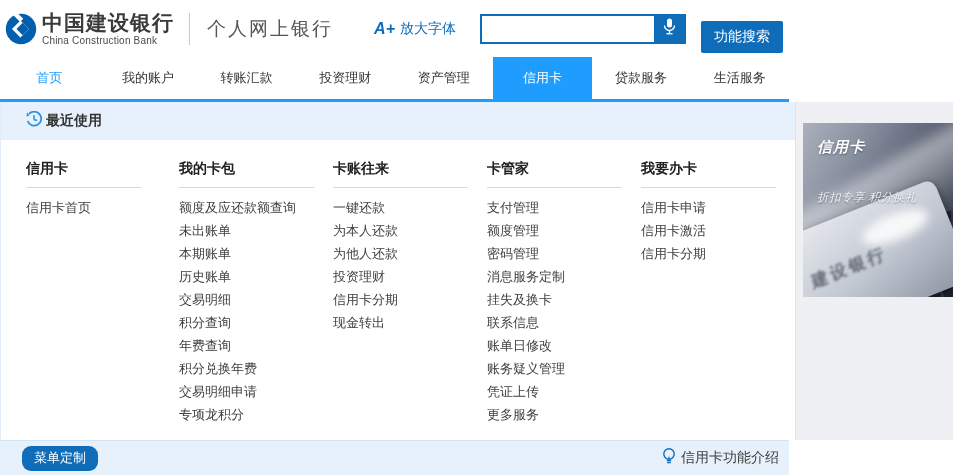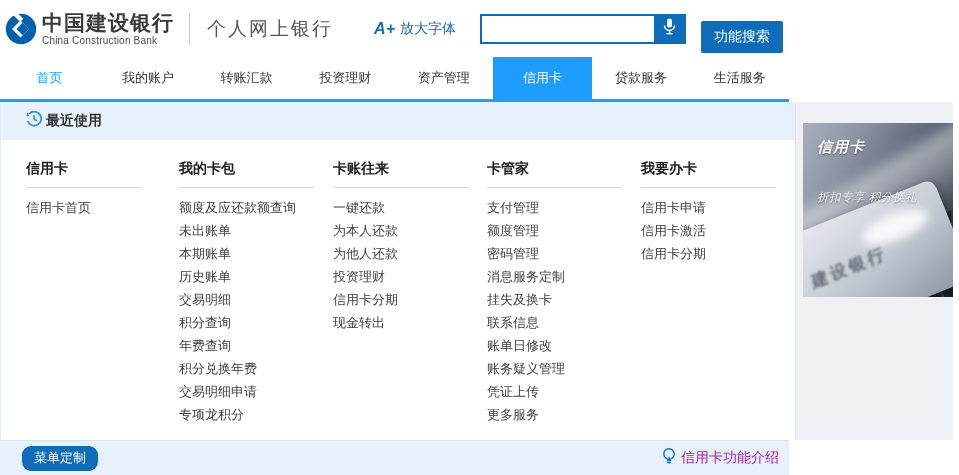--- a/index.html
+++ b/index.html
@@ -66,21 +66,21 @@
                 color: rgba(35,40,55,0.6); letter-spacing: 3px; filter: blur(1.2px); transform: skewX(-6deg); }
   .promo-title { position: absolute; left: 14px; top: 15px; color: #fff; font-size: 15px; font-weight: bold;
                  font-style: italic; letter-spacing: 1px; text-shadow: 0 1px 2px rgba(0,0,0,0.4); }
   .promo-sub { position: absolute; left: 14px; top: 40px; color: #f2f4f7; font-size: 11.5px; font-style: italic;
                letter-spacing: 0.5px; text-shadow: 0 1px 2px rgba(0,0,0,0.4); margin-top: 27px; }
 
   
   .footer { height: 35px; background: #e7f1fb; border-top: 1px solid #d3e4f3; display: flex; align-items: center; flex: none; }
   .customize-btn { margin-left: 22px; height: 25px; padding: 0 12px; background: #0e6cb8; color: #ffffff; border: none;
                    border-radius: 9px; font-size: 13px; cursor: pointer; font-family: inherit; }
-  .intro-link { margin-left: auto; margin-right: 10px; display: flex; align-items: center; color: #a21caf;
+  .intro-link { margin-left: auto; margin-right: 10px; display: flex; align-items: center; color: #404040;
                 font-size: 14px; cursor: pointer; text-decoration: none; text-align: center; }
   .intro-link .txt { margin-left: 5px; }
 </style>
 </head>
 <body>
 
 <div class="page">
 
   <div class="header">
     <span>

